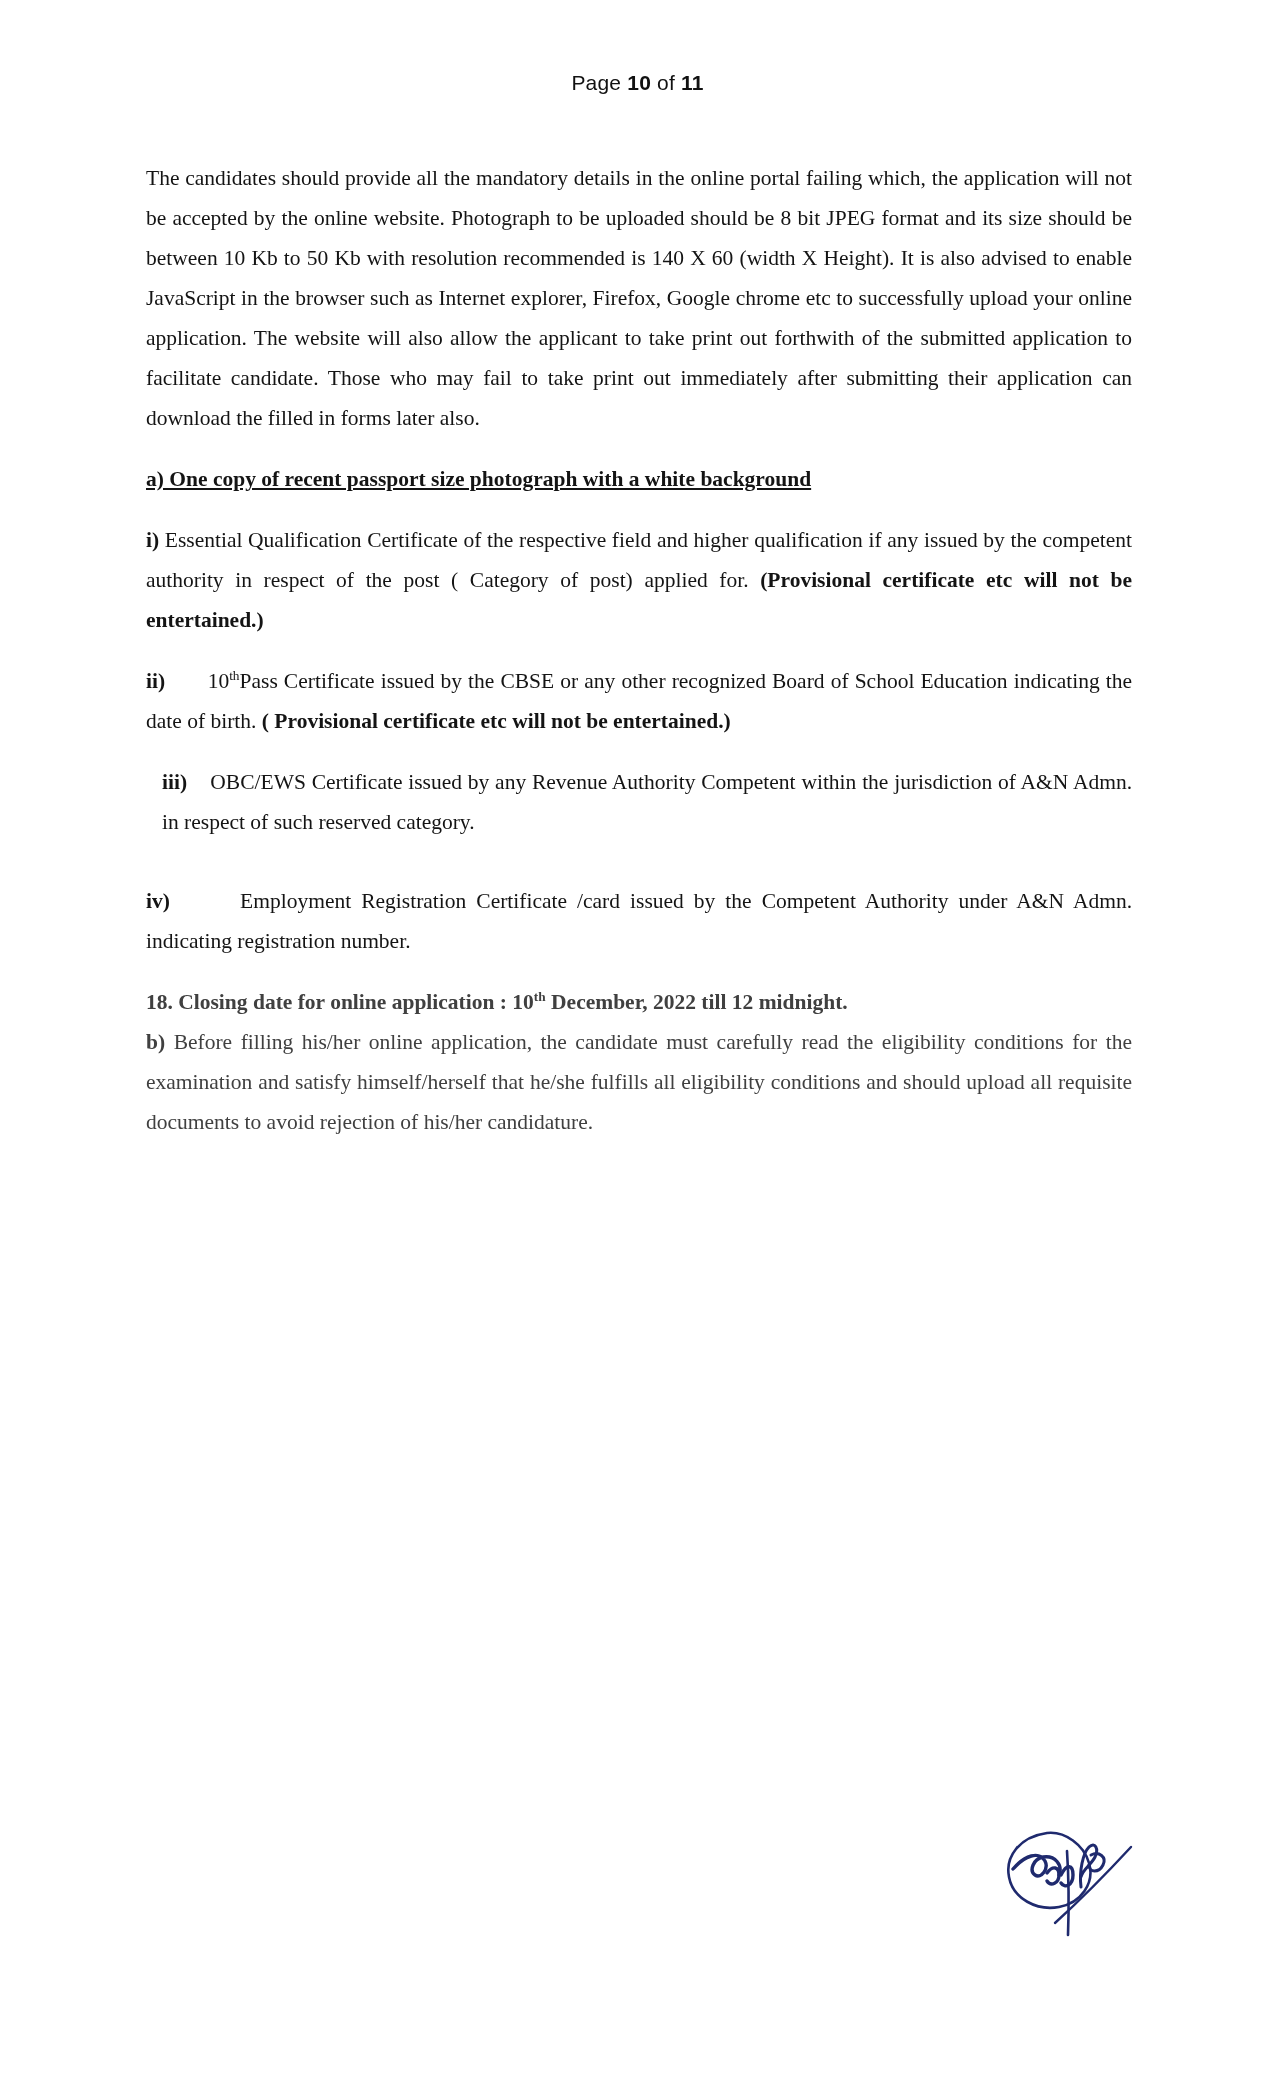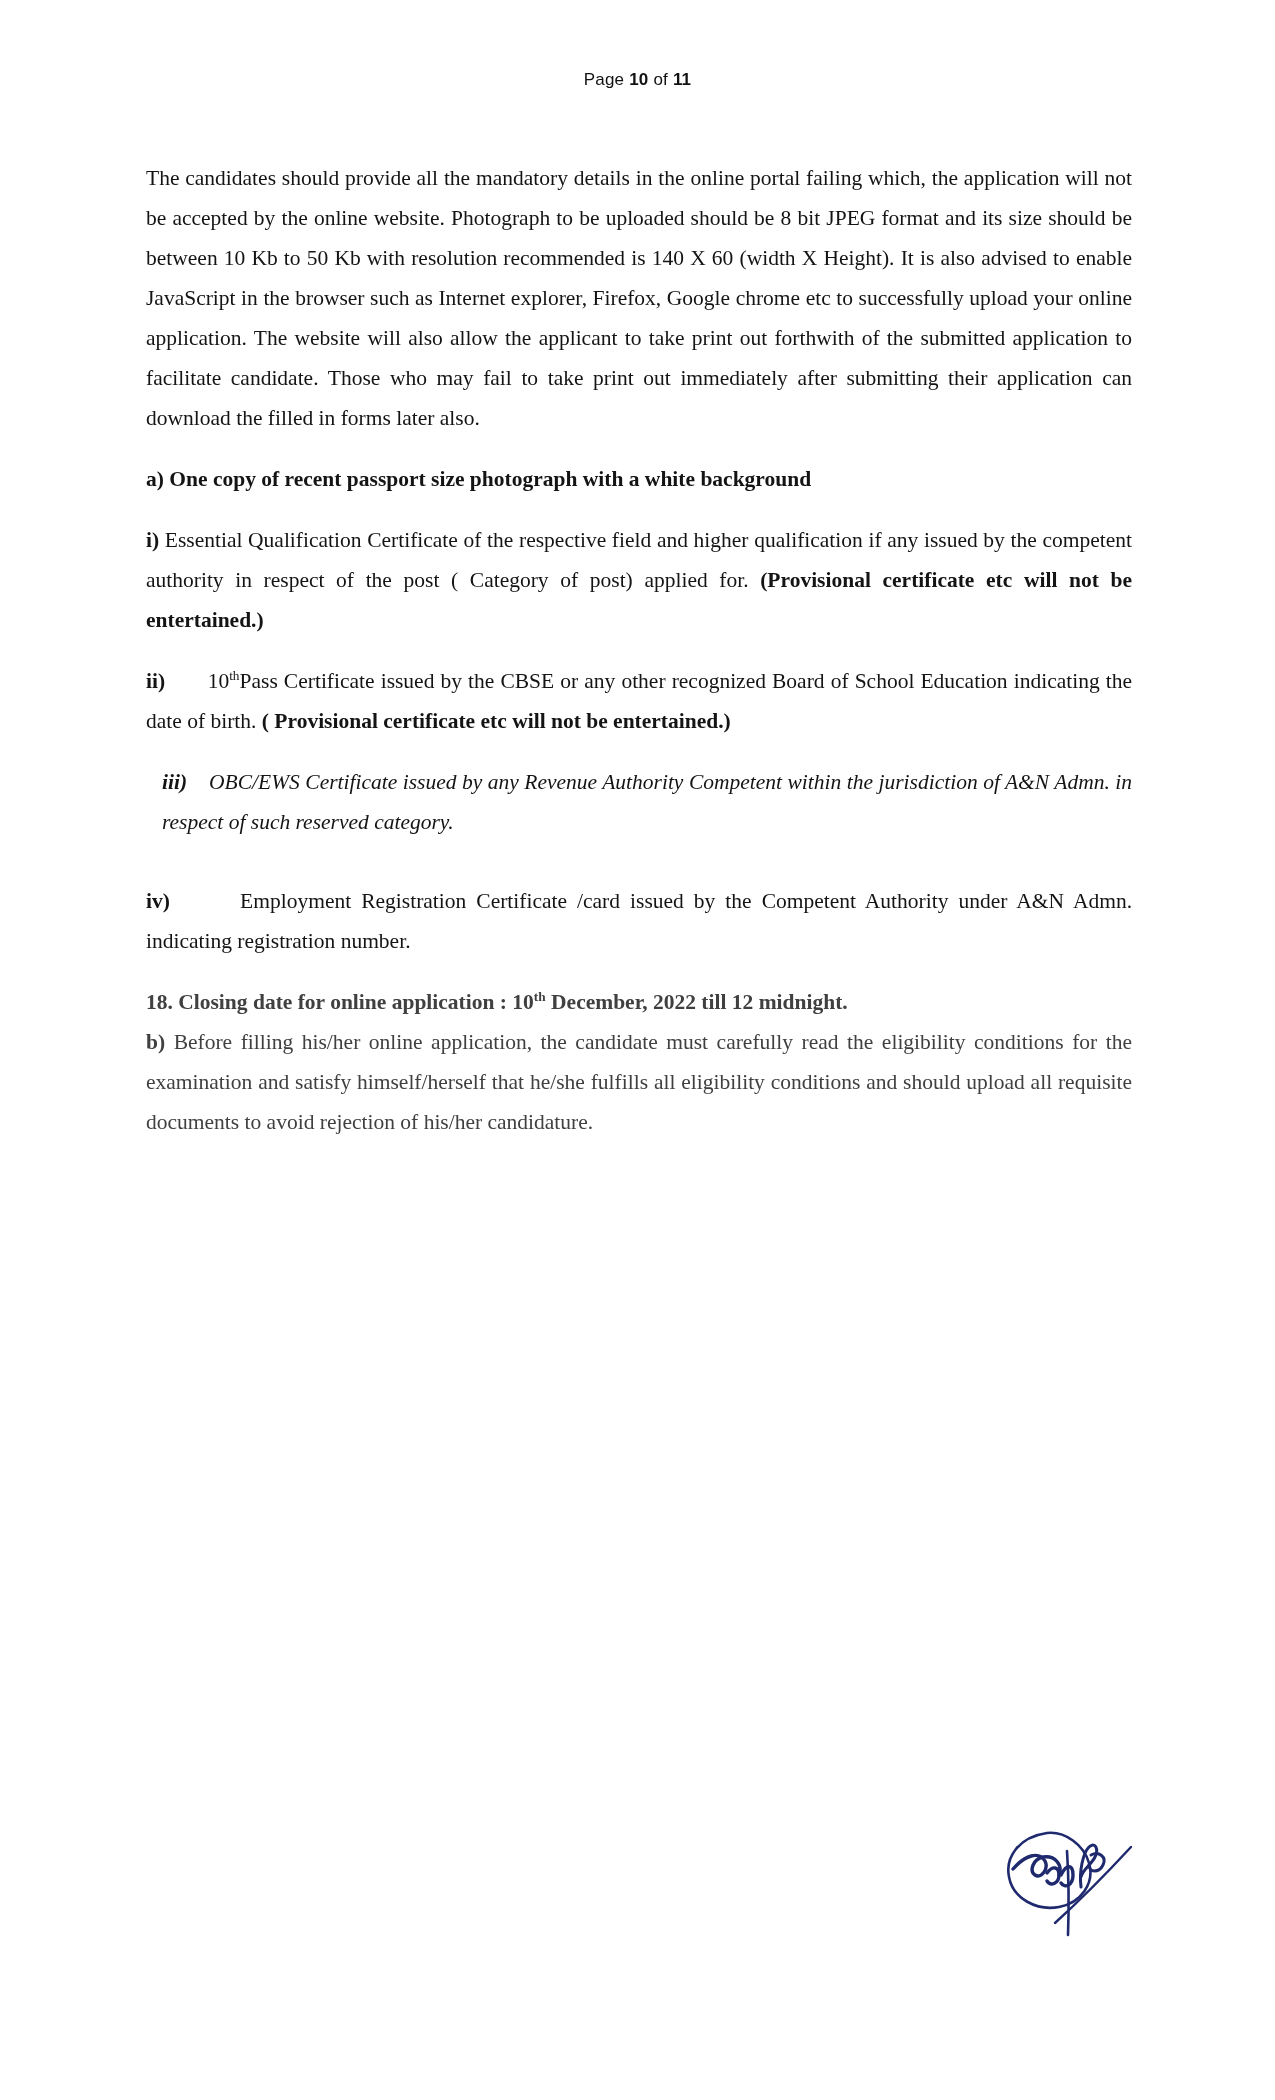--- a/index.html
+++ b/index.html
@@ -23,21 +23,21 @@
   }
 
   
   .page-header {
     position: absolute;
     top: 70px;
     left: 0;
     width: 1275px;
     text-align: center;
     font-family: "Liberation Sans", "DejaVu Sans", sans-serif;
-    font-size: 17px;
+    font-size: 21px;
     line-height: 1.2;
     letter-spacing: 0.2px;
     color: #111111;
   }
   .page-header .num { font-weight: bold; }
 
   
   .content {
     position: absolute;
     top: 158px;
@@ -47,34 +47,34 @@
 
   p.para {
     margin: 0 0 21px 0;
     font-size: 21.5px;
     line-height: 40px;
     text-align: justify;
     text-justify: inter-word;
     color: #141414;
     font-family: "Liberation Serif", "DejaVu Serif", serif;
   }
-  p.para.last-line-left { text-align-last: left; }
+  p.para.last-line-left { text-align-last: left; text-decoration: underline; }
 
   p.bold-para {
     font-weight: bold;
   }
   b, strong { font-weight: bold; }
 
   sup {
     font-size: 0.62em;
     vertical-align: super;
     line-height: 0;
   }
 
-  .indent-iii { padding-left: 16px; font-style: italic; }
+  .indent-iii { padding-left: 16px; }
   .gap-medium { height: 18px; }
 
   
   p.compact {
     margin: 0;
     font-size: 21.5px;
     line-height: 40px;
     text-align: justify;
     color: #404040;
   }

